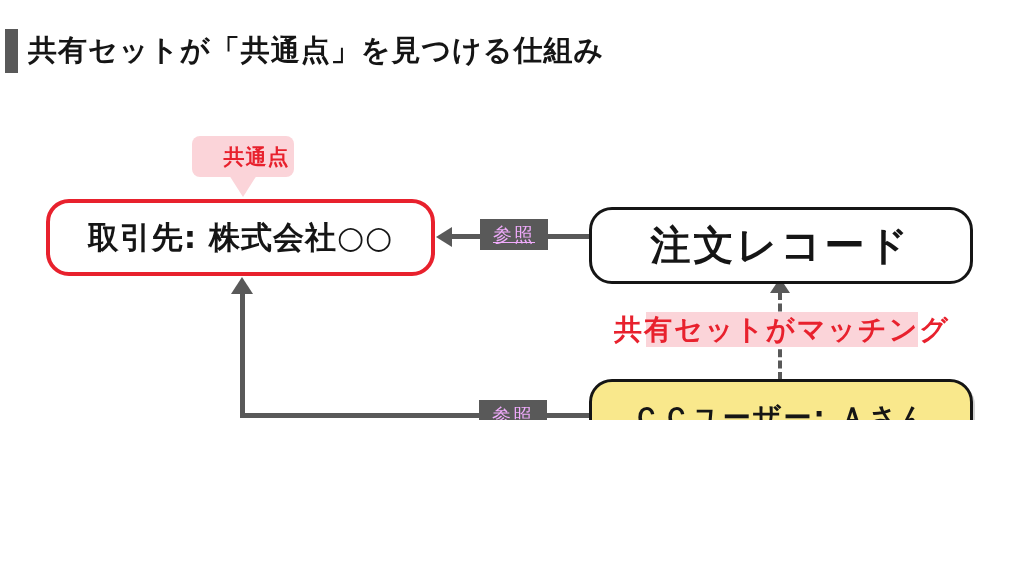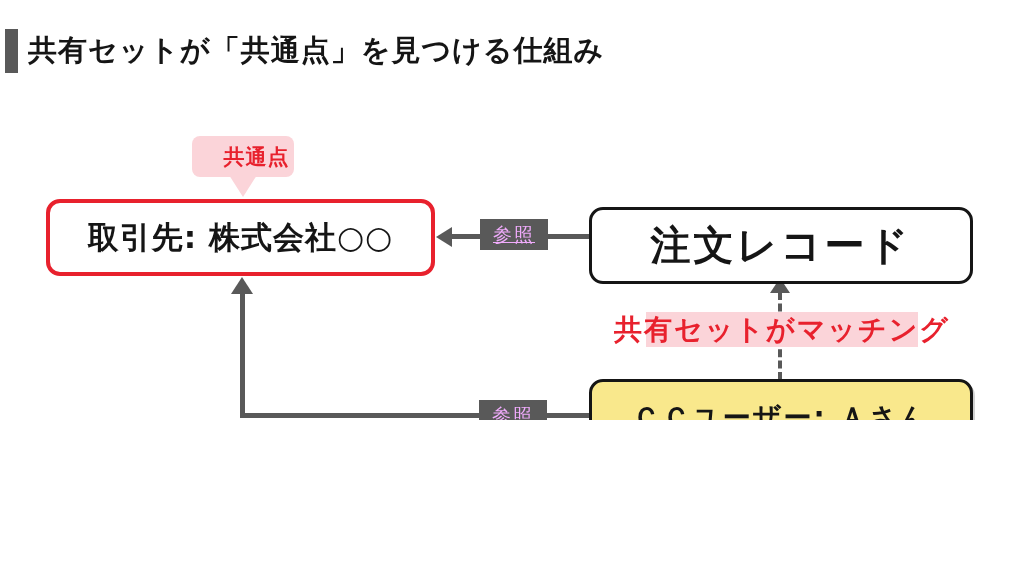--- a/index.html
+++ b/index.html
@@ -36,21 +36,21 @@
     font-size:21px;font-weight:bold;color:var(--accent-red);
     letter-spacing:1px;z-index:3;padding-left:27px;
   }
   .callout-tail{
     position:absolute;left:229px;top:175px;width:0;height:0;
     border-left:14px solid transparent;border-right:14px solid transparent;
     border-top:22px solid var(--pink-bg);z-index:2;
   }
   
   .node{
-    position:absolute;background:#fff;border-radius:14px;
+    position:absolute;background:#fff;border-radius:23px;
     display:flex;align-items:center;justify-content:center;
     font-weight:bold;color:var(--text-black);white-space:nowrap;z-index:4;
   }
   .node-client{
     left:46px;top:199px;width:389px;height:77px;
     border:4px solid var(--accent-red);font-size:31px;letter-spacing:1px;
   }
   .node-order{
     left:589px;top:199px;width:384px;height:77px;
     border:3px solid var(--text-black);font-size:40px;letter-spacing:3px;margin-top:8px;

